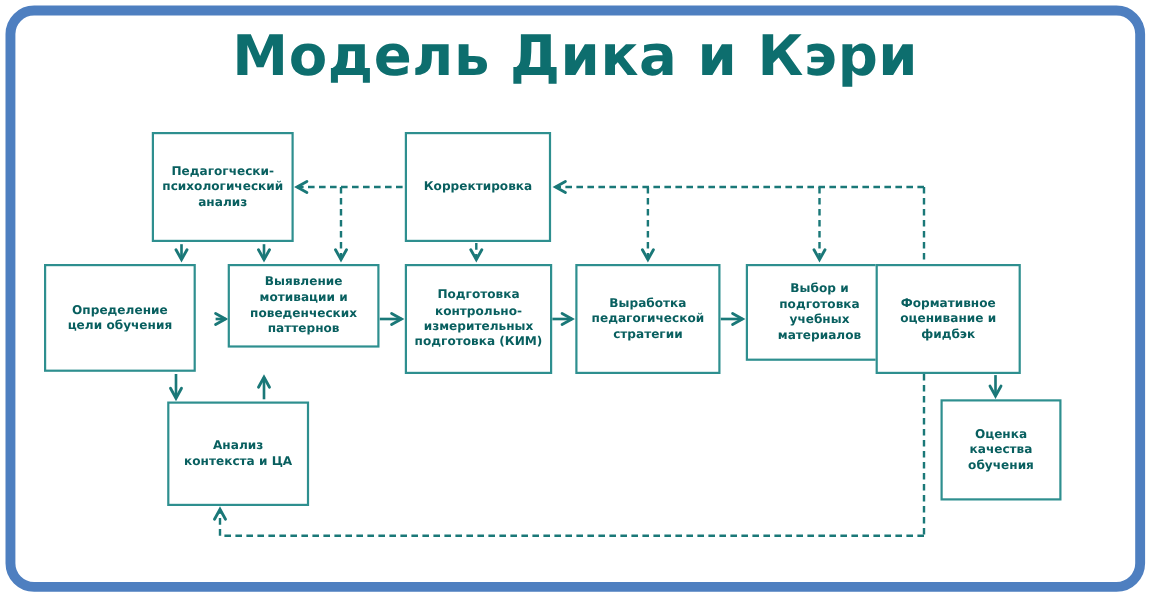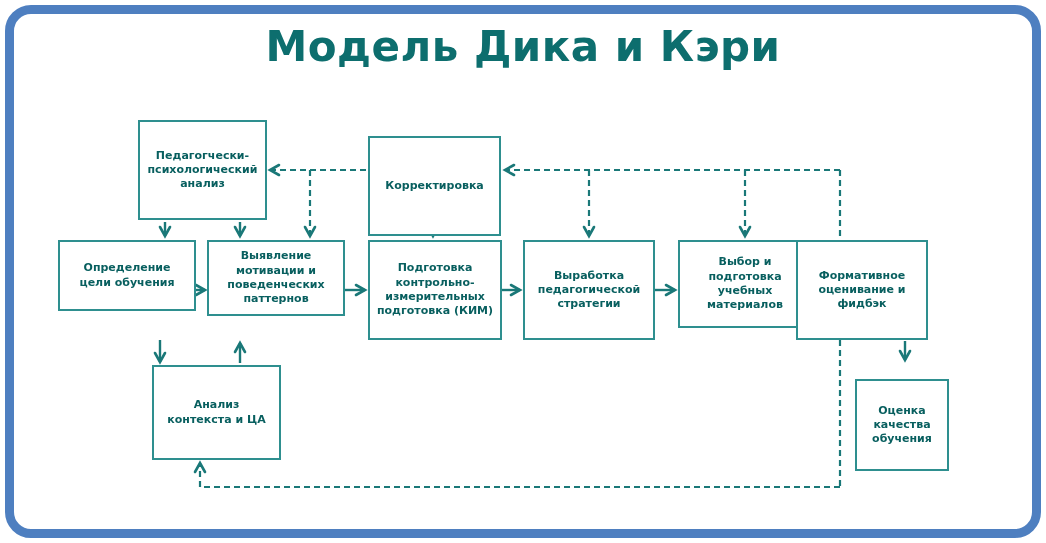--- a/index.html
+++ b/index.html
@@ -9,21 +9,21 @@
   }
   .frame {
     position:absolute; inset:5px;
     border:9px solid #4e7fc0;
     border-radius:26px;
     background:#ffffff;
   }
   .title {
     position:absolute; left:0; top:22px; width:1046px;
     text-align:center; margin:0;
-    font-size:42px; font-weight:bold; color:#0d6e6e;
+    font-size:51px; font-weight:bold; color:#0d6e6e;
     letter-spacing:0.5px;
   }
   .arrows {
     position:absolute; left:0; top:0; width:1046px; height:543px;
     pointer-events:none;
   }
   .node {
     position:absolute; box-sizing:border-box;
     background:#ffffff; border:2px solid #2e8f8f;
     display:flex; align-items:center; justify-content:center;
@@ -67,25 +67,25 @@
     <path d="M589,170 L589,236" marker-end="url(#ah)"></path>
     <path d="M745,170 L745,236" marker-end="url(#ah)"></path>
     <path d="M840,170 L840,487"></path>
     <path d="M840,487 L200,487 L200,463" marker-end="url(#ah)"></path>
   </g>
 </svg>
 
 <div class="node" style="left:138px;top:120px;width:129px;height:100px">
   <span>Педагогчески-психологический анализ</span>
 </div>
-<div class="node" style="left:368px;top:136px;width:133px;height:100px">
+<div class="node" style="left:368px;top:120px;width:133px;height:100px">
   <span>Корректировка</span>
 </div>
 
-<div class="node" style="left:58px;top:240px;width:138px;height:71px">
+<div class="node" style="left:40px;top:240px;width:138px;height:98px">
   <span>Определение цели обучения</span>
 </div>
 <div class="node" style="left:207px;top:240px;width:138px;height:76px">
   <span>Выявление мотивации и поведенческих паттернов</span>
 </div>
 <div class="node" style="left:368px;top:240px;width:134px;height:100px">
   <span>Подготовка контрольно-измерительных подготовка (КИМ)</span>
 </div>
 <div class="node" style="left:523px;top:240px;width:132px;height:100px">
   <span>Выработка педагогической стратегии</span>
@@ -93,15 +93,15 @@
 <div class="node" style="left:678px;top:240px;width:134px;height:88px">
   <span>Выбор и подготовка учебных материалов</span>
 </div>
 <div class="node" style="left:796px;top:240px;width:132px;height:100px">
   <span>Формативное оценивание и фидбэк</span>
 </div>
 
 <div class="node" style="left:152px;top:365px;width:129px;height:95px">
   <span>Анализ контекста и ЦА</span>
 </div>
-<div class="node" style="left:855px;top:379px;width:94px;height:92px">
+<div class="node" style="left:855px;top:363px;width:110px;height:92px">
   <span>Оценка качества обучения</span>
 </div>
 
 </body></html>

